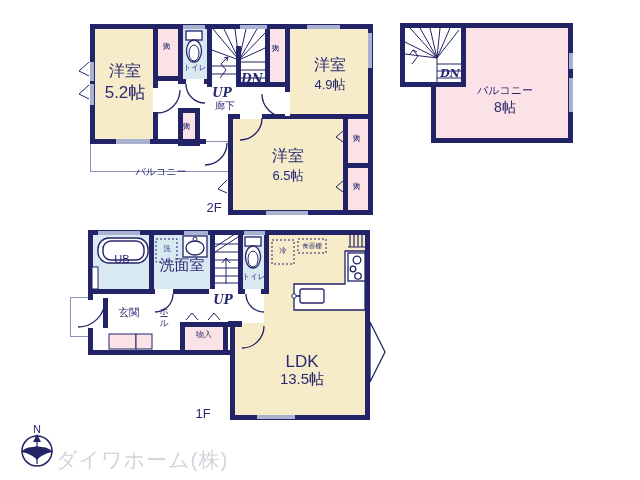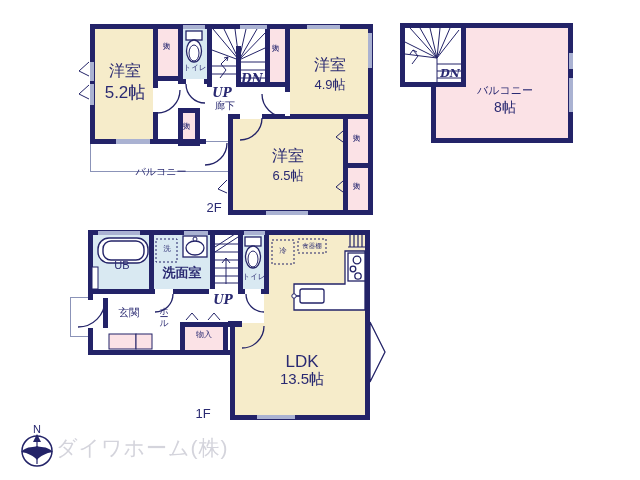--- a/index.html
+++ b/index.html
@@ -18,21 +18,21 @@
   .cream{background:var(--cream);}
   .pink{background:var(--pink);}
   .blue{background:var(--blue);}
   .white{background:#fff;}
   .thinbox{position:absolute;border:1.5px solid var(--thin);box-sizing:border-box;background:#fff;}
   .lbl{position:absolute;color:var(--ink);text-align:center;white-space:nowrap;line-height:1.1;z-index:6;}
   .b{font-weight:normal;}
   .it{font-family:"DejaVu Serif","Liberation Serif",serif;font-style:italic;font-weight:bold;}
   .vlbl{position:absolute;color:var(--ink);writing-mode:vertical-rl;text-orientation:mixed;
         letter-spacing:1px;z-index:6;line-height:1;}
-  .gray{color:#d4d4dc;}
+  .gray{color:#d4d4dc;margin-top:12px;}
   svg.overlay{position:absolute;left:0;top:0;z-index:5;pointer-events:none;}
 </style>
 </head>
 <body>
 
 <div id="canvas">
 
   <div class="thinbox" style="left:90px;top:141px;width:142px;height:31px;"></div>
   <div class="room cream" style="left:90px;top:24px;width:68px;height:120px;"></div>
   <div class="room pink" style="left:153px;top:24px;width:30px;height:57px;"></div>
@@ -214,23 +214,23 @@
   <div class="lbl" style="left:262px;top:169px;width:52px;font-size:13px;">6.5帖</div>
   <div class="vlbl" style="left:353px;top:128px;font-size:7px;">物入</div>
   <div class="vlbl" style="left:353px;top:176px;font-size:7px;">物入</div>
   <div class="lbl" style="left:125px;top:166px;width:72px;font-size:10px;">バルコニー</div>
   <div class="lbl b" style="left:202px;top:201px;width:24px;font-size:13px;">2F</div>
 
   <div class="lbl b" style="left:465px;top:84px;width:80px;font-size:11px;">バルコニー</div>
   <div class="lbl" style="left:465px;top:100px;width:80px;font-size:14px;">8帖</div>
   <div class="lbl it" style="left:437px;top:68px;width:26px;font-size:11px;">DN</div>
 
-  <div class="lbl" style="left:108px;top:259px;width:28px;font-size:11px;">UB</div>
+  <div class="lbl" style="left:108px;top:253px;width:28px;font-size:11px;">UB</div>
   <div class="lbl" style="left:160px;top:245px;width:14px;font-size:7.5px;">洗</div>
-  <div class="lbl" style="left:158px;top:266px;width:48px;font-size:13px;font-weight:bold;">洗面室</div>
+  <div class="lbl" style="left:158px;top:257px;width:48px;font-size:15px;">洗面室</div>
   <div class="lbl" style="left:240px;top:273px;width:28px;font-size:7.5px;">トイレ</div>
   <div class="lbl it" style="left:210px;top:294px;width:26px;font-size:12px;">UP</div>
   <div class="lbl" style="left:112px;top:307px;width:34px;font-size:10.5px;">玄関</div>
   <div class="vlbl" style="left:159px;top:301px;font-size:9px;">ホール</div>
   <div class="lbl" style="left:186px;top:331px;width:36px;font-size:8px;">物入</div>
   <div class="lbl" style="left:276px;top:247px;width:14px;font-size:7.5px;">冷</div>
   <div class="lbl" style="left:299px;top:242px;width:26px;font-size:6.5px;">食器棚</div>
   <div class="lbl b" style="left:270px;top:353px;width:64px;font-size:17px;">LDK</div>
   <div class="lbl" style="left:270px;top:371px;width:64px;font-size:15px;">13.5帖</div>
   <div class="lbl b" style="left:191px;top:407px;width:24px;font-size:13px;">1F</div>

